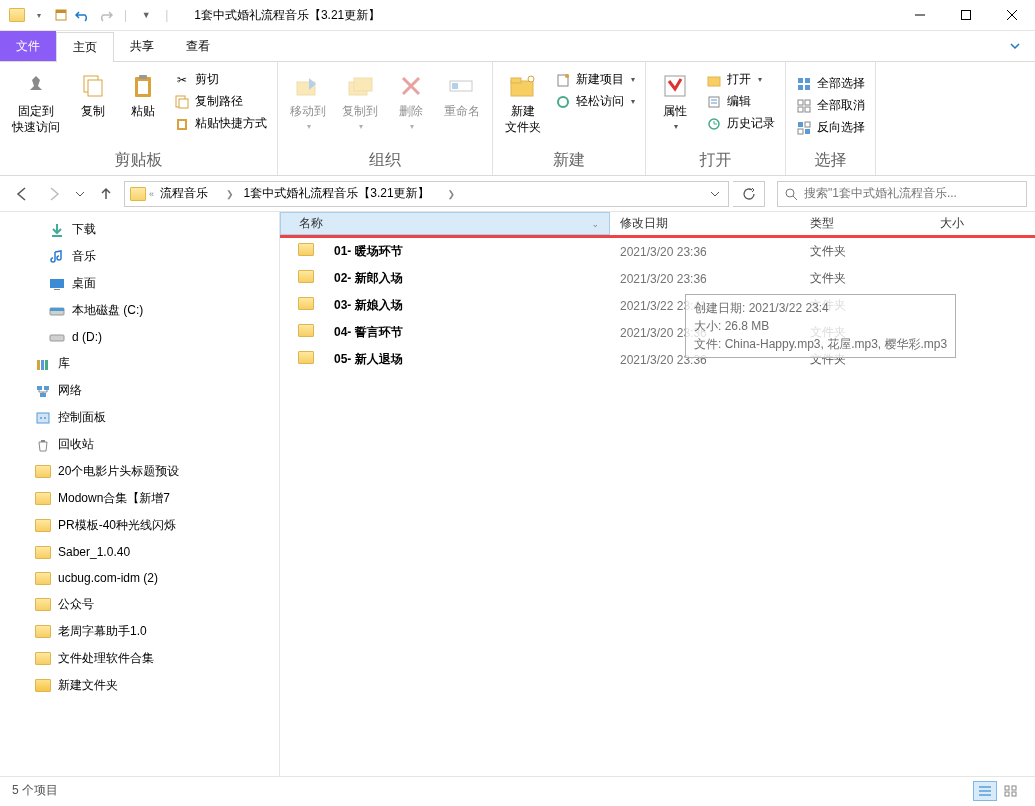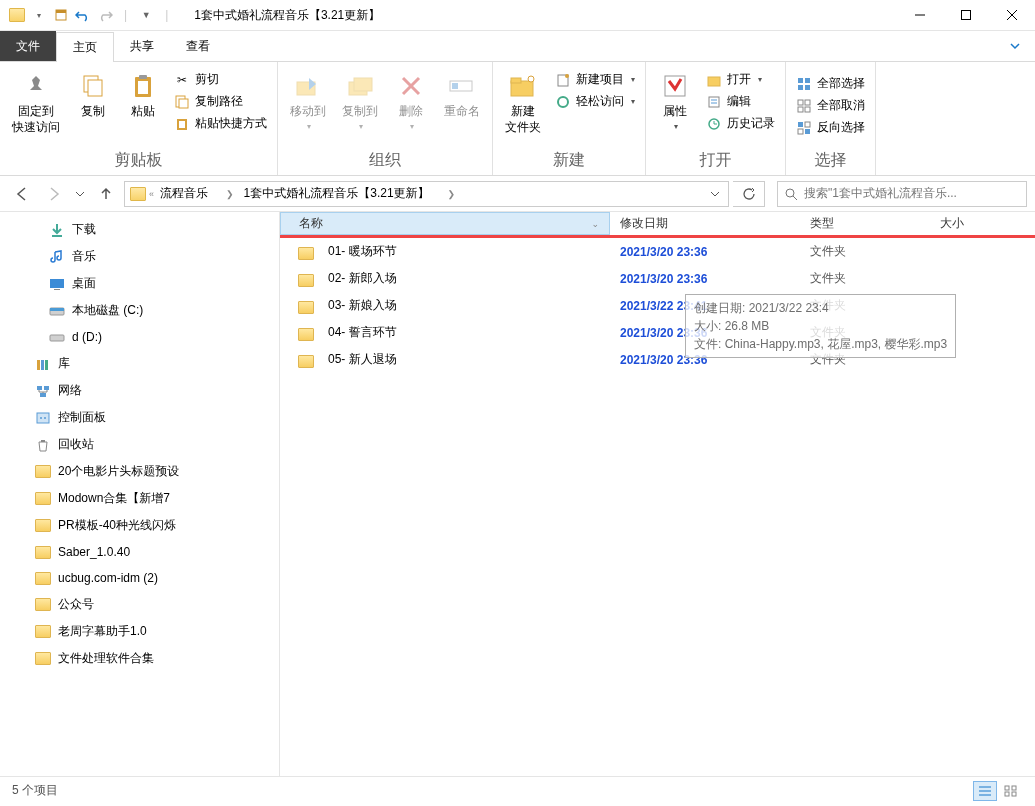--- a/index.html
+++ b/index.html
@@ -10,21 +10,21 @@
 .titlebar-left { display: flex; align-items: center; gap: 4px; padding-left: 8px; }
 .qat-icon { width: 18px; height: 18px; display: flex; align-items: center; justify-content: center; }
 .folder-small { width: 16px; height: 14px; background: linear-gradient(#ffe9a6, #f8d36b); border: 1px solid #e0b74a; border-radius: 1px; position: relative; }
 .title-text { margin-left: 16px; font-size: 12px; }
 .titlebar-ctrls { margin-left: auto; display: flex; }
 .titlebar-btn { width: 46px; height: 31px; display: flex; align-items: center; justify-content: center; }
 
 
 .ribbon-tabs { height: 30px; display: flex; align-items: stretch; background: #fff; }
 .tab { padding: 0 16px; display: flex; align-items: center; font-size: 12px; cursor: default; }
-.tab.file { background: #404040; color: #fff; }
+.tab.file { background: #8b5cf6; color: #fff; }
 .tab.active { border: 1px solid #dadada; border-bottom: none; background: #fff; position: relative; top: 1px; }
 .ribbon-expand { margin-left: auto; width: 40px; display: flex; align-items: center; justify-content: center; color: #666; }
 
 
 .ribbon { height: 115px; background: #fff; border-top: 1px solid #dadada; border-bottom: 1px solid #dadada; display: flex; }
 .rgroup { border-right: 1px solid #e1e1e1; display: flex; flex-direction: column; padding: 4px 6px 0; }
 .rgroup-body { flex: 1; display: flex; align-items: flex-start; gap: 4px; }
 .rgroup-label { text-align: center; font-size: 16px; color: #666; padding: 3px 0 4px; }
 .big-btn { display: flex; flex-direction: column; align-items: center; gap: 2px; padding: 4px 6px; min-width: 46px; }
 .big-btn .ic { width: 32px; height: 32px; display: flex; align-items: center; justify-content: center; }
@@ -62,22 +62,22 @@
 .filelist { flex: 1; display: flex; flex-direction: column; }
 .colheaders { height: 26px; display: flex; align-items: center; border-bottom: 3px solid #ef4444; }
 .col { padding: 0 10px; font-size: 12px; color: #333; display: flex; align-items: center; height: 100%; }
 .col.name { width: 330px; padding-left: 18px; background: #d9ebf9; border: 1px solid #a8d0ee; }
 .col.date { width: 190px; }
 .col.type { width: 130px; }
 .col.size { width: 80px; }
 .rows { flex: 1; position: relative; }
 .row { height: 27px; display: flex; align-items: center; }
 .cell { padding: 0 10px; font-size: 12px; }
-.cell.name { width: 330px; display: flex; align-items: flex-end; gap: 14px; padding-left: 18px; }
-.cell.date { width: 190px; color: #1d4ed8; font-weight: bold; }
+.cell.name { width: 330px; display: flex; align-items: flex-start; gap: 20px; padding-left: 18px; font-weight: bold; }
+.cell.date { width: 190px; color: #737373; }
 .cell.type { width: 130px; color: #555; }
 
 
 .tooltip { position: absolute; left: 405px; top: 56px; background: rgba(255,255,255,0.78); border: 1px solid #b0b0b0; padding: 4px 8px; font-size: 12px; color: #6e6e6e; line-height: 1.5; pointer-events: none; }
 
 
 .statusbar { height: 28px; border-top: 1px solid #e5e5e5; display: flex; align-items: center; padding: 8px 12px; font-size: 12px; color: #555; }
 .view-toggles { margin-left: auto; display: flex; gap: 2px; }
 .vt { width: 24px; height: 20px; border: 1px solid transparent; display: flex; align-items: center; justify-content: center; }
 .vt.active { border-color: #7fb7e9; background: #d9ebf9; }
@@ -561,20 +561,26 @@
           <span class="folder-ic"></span>
         </span>
         <span>老周字幕助手1.0</span>
       </div>
       <div class="tree-item l0">
         <span class="tree-ic">
           <span class="folder-ic"></span>
         </span>
         <span>文件处理软件合集</span>
       </div>
+      <div class="tree-item l0">
+        <span class="tree-ic">
+          <span class="folder-ic selected"></span>
+        </span>
+        <span>新建文件夹</span>
+      </div>
     </div>
   <div class="filelist">
     <div class="colheaders">
       <div class="col name">
           <span>名称</span>
           <span style="margin-left:auto;color:#888;font-size:9px">⌄</span>
         </div>
       <div class="col date">修改日期</div>
       <div class="col type">类型</div>
       <div class="col size">大小</div>

